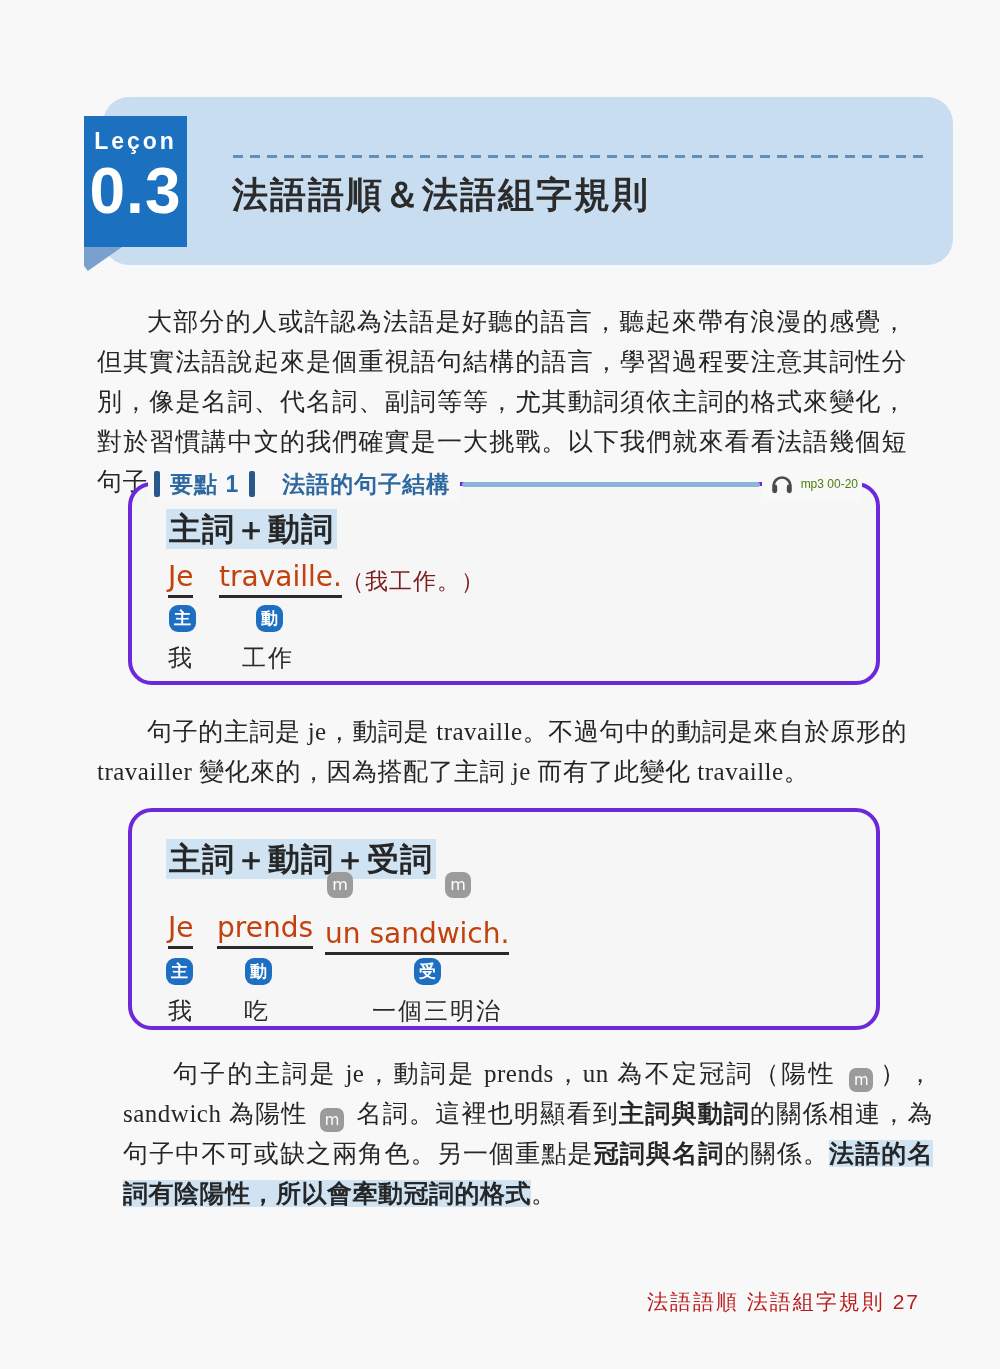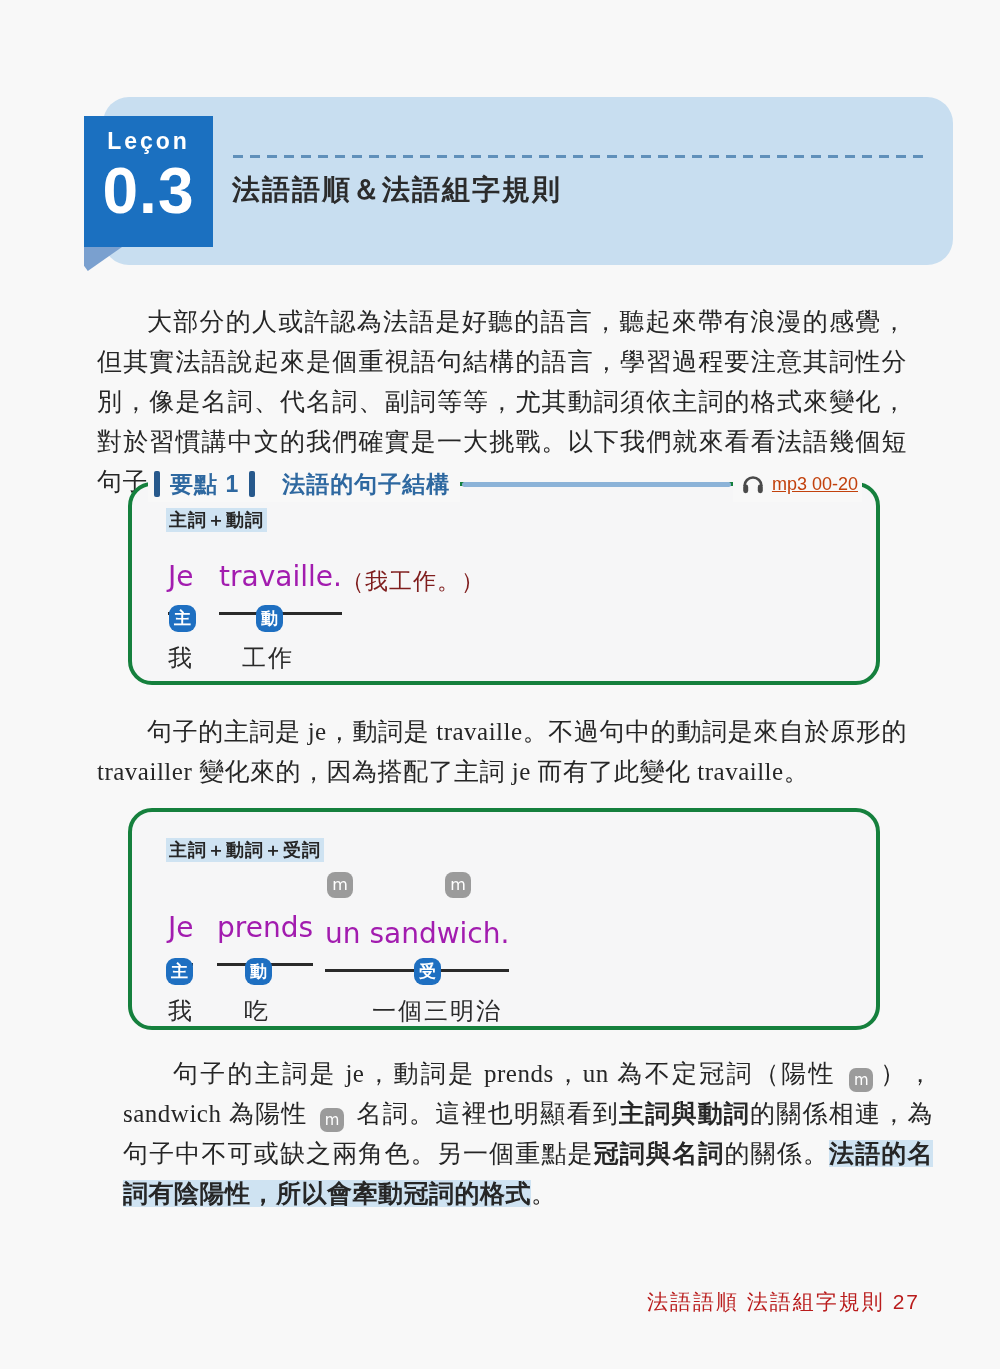--- a/index.html
+++ b/index.html
@@ -8,87 +8,87 @@
     background:#f8f8f8;
     font-family:"Liberation Serif","DejaVu Serif",serif;
     color:#262626;
   }
   
   .banner{
     position:absolute;left:103px;top:97px;width:850px;height:168px;
     background:#c8def0;border-radius:26px;
   }
   .lesson-badge{
-    position:absolute;left:-19px;top:19px;width:129px;height:131px;
+    position:absolute;left:-19px;top:19px;width:103px;height:131px;
     background:#1b70c0;z-index:3;
     display:flex;flex-direction:column;align-items:center;
     font-family:"Liberation Sans","DejaVu Sans",sans-serif;color:#fff;
   }
   .lesson-badge .lbl{font-size:23px;letter-spacing:3px;margin-top:12px;font-weight:bold;}
   .lesson-badge .num{font-size:64px;font-weight:bold;line-height:1.15;letter-spacing:1px;}
   .badge-fold{
     position:absolute;left:-19px;top:150px;width:38px;height:24px;
     background:#7aa0cf;clip-path:polygon(0 0,100% 0,10% 100%,0 78%);
     z-index:2;
   }
   .dash-line{
     position:absolute;left:130px;top:58px;width:697px;height:3px;
     background:repeating-linear-gradient(90deg,#6090ba 0 10px,transparent 10px 17px);
   }
   .page-title{
     position:absolute;left:129px;top:74px;
     font-family:"Liberation Sans","DejaVu Sans",sans-serif;
-    font-size:28px;font-weight:bold;color:#2b2b2b;letter-spacing:2px;white-space:nowrap;
+    font-size:36px;font-weight:bold;color:#2b2b2b;letter-spacing:2px;white-space:nowrap;
   }
   
   .para{
     position:absolute;left:97px;width:810px;
     font-size:25px;line-height:40px;letter-spacing:.5px;
     text-align:justify;text-indent:2em;color:#262626;
   }
   .para p{margin:0;text-indent:2em;}
   .hl{background:#cfe3f2;font-weight:bold;}
   .b{font-weight:bold;}
   .m-inline{
     display:inline-block;width:24px;height:24px;border-radius:7px;background:#9b9b9b;
     color:#fff;font-family:"DejaVu Sans",sans-serif;font-size:15px;line-height:24px;
     text-align:center;vertical-align:-3px;margin:0 5px;text-indent:0;letter-spacing:0;
   }
   
   .point-box{
     position:absolute;left:128px;width:752px;box-sizing:border-box;
-    background:#f6f6f7;border:4px solid #15803d;border-radius:24px;
+    background:#f6f6f7;border:4px solid #6d28d9;border-radius:24px;
   }
   .box1{top:482px;height:203px;}
   .box2{top:808px;height:222px;}
   .box-header{
     position:absolute;left:16px;right:14px;top:-20px;height:36px;
     display:flex;align-items:center;z-index:2;
     font-family:"Liberation Sans","DejaVu Sans",sans-serif;
   }
   .kp-group{
     background:#f8f8f8;display:flex;align-items:center;padding:0 10px 0 6px;height:36px;
   }
   .kp-bar{width:6px;height:26px;background:#27598c;border-radius:2px;}
   .kp-tag{font-size:23px;font-weight:bold;color:#2e68a0;margin:0 10px;letter-spacing:1px;}
   .kp-title{font-size:23px;font-weight:bold;color:#2e68a0;margin-left:27px;letter-spacing:1px;}
   .kp-line{flex:1;height:5px;background:#8cb3d8;border-radius:3px;margin:0 2px;}
   .audio-group{
     background:#f8f8f8;display:flex;align-items:center;gap:7px;padding:0 4px 0 8px;height:36px;
   }
-  .audio-text{font-size:18px;color:#c2410c;white-space:nowrap;text-decoration:underline;}
+  .audio-text{font-size:12px;color:#4d7c0f;white-space:nowrap;}
   .pattern{
     position:absolute;left:34px;
-    font-size:18px;font-weight:bold;letter-spacing:1px;
+    font-size:32px;font-weight:bold;letter-spacing:1px;
   }
   .pattern span{background:#cfe3f2;padding:2px 3px;}
   .fr-word{
     position:absolute;
-    font-family:"DejaVu Sans",sans-serif;font-size:28px;color:#a21caf;
-    border-bottom:3px solid #2a2a2a;padding-bottom:19px;white-space:nowrap;
+    font-family:"DejaVu Sans",sans-serif;font-size:28px;color:#c2410c;
+    border-bottom:3px solid #2a2a2a;padding-bottom:2px;white-space:nowrap;
   }
   .fr-trans{
     position:absolute;font-size:23px;color:#7f1d1d;white-space:nowrap;letter-spacing:1px;
   }
   .role-badge{
     position:absolute;width:27px;height:27px;border-radius:9px;background:#1e6fc1;
     color:#fff;font-family:"Liberation Sans","DejaVu Sans",sans-serif;
     font-size:17px;font-weight:bold;line-height:27px;text-align:center;
   }
   .m-badge{

